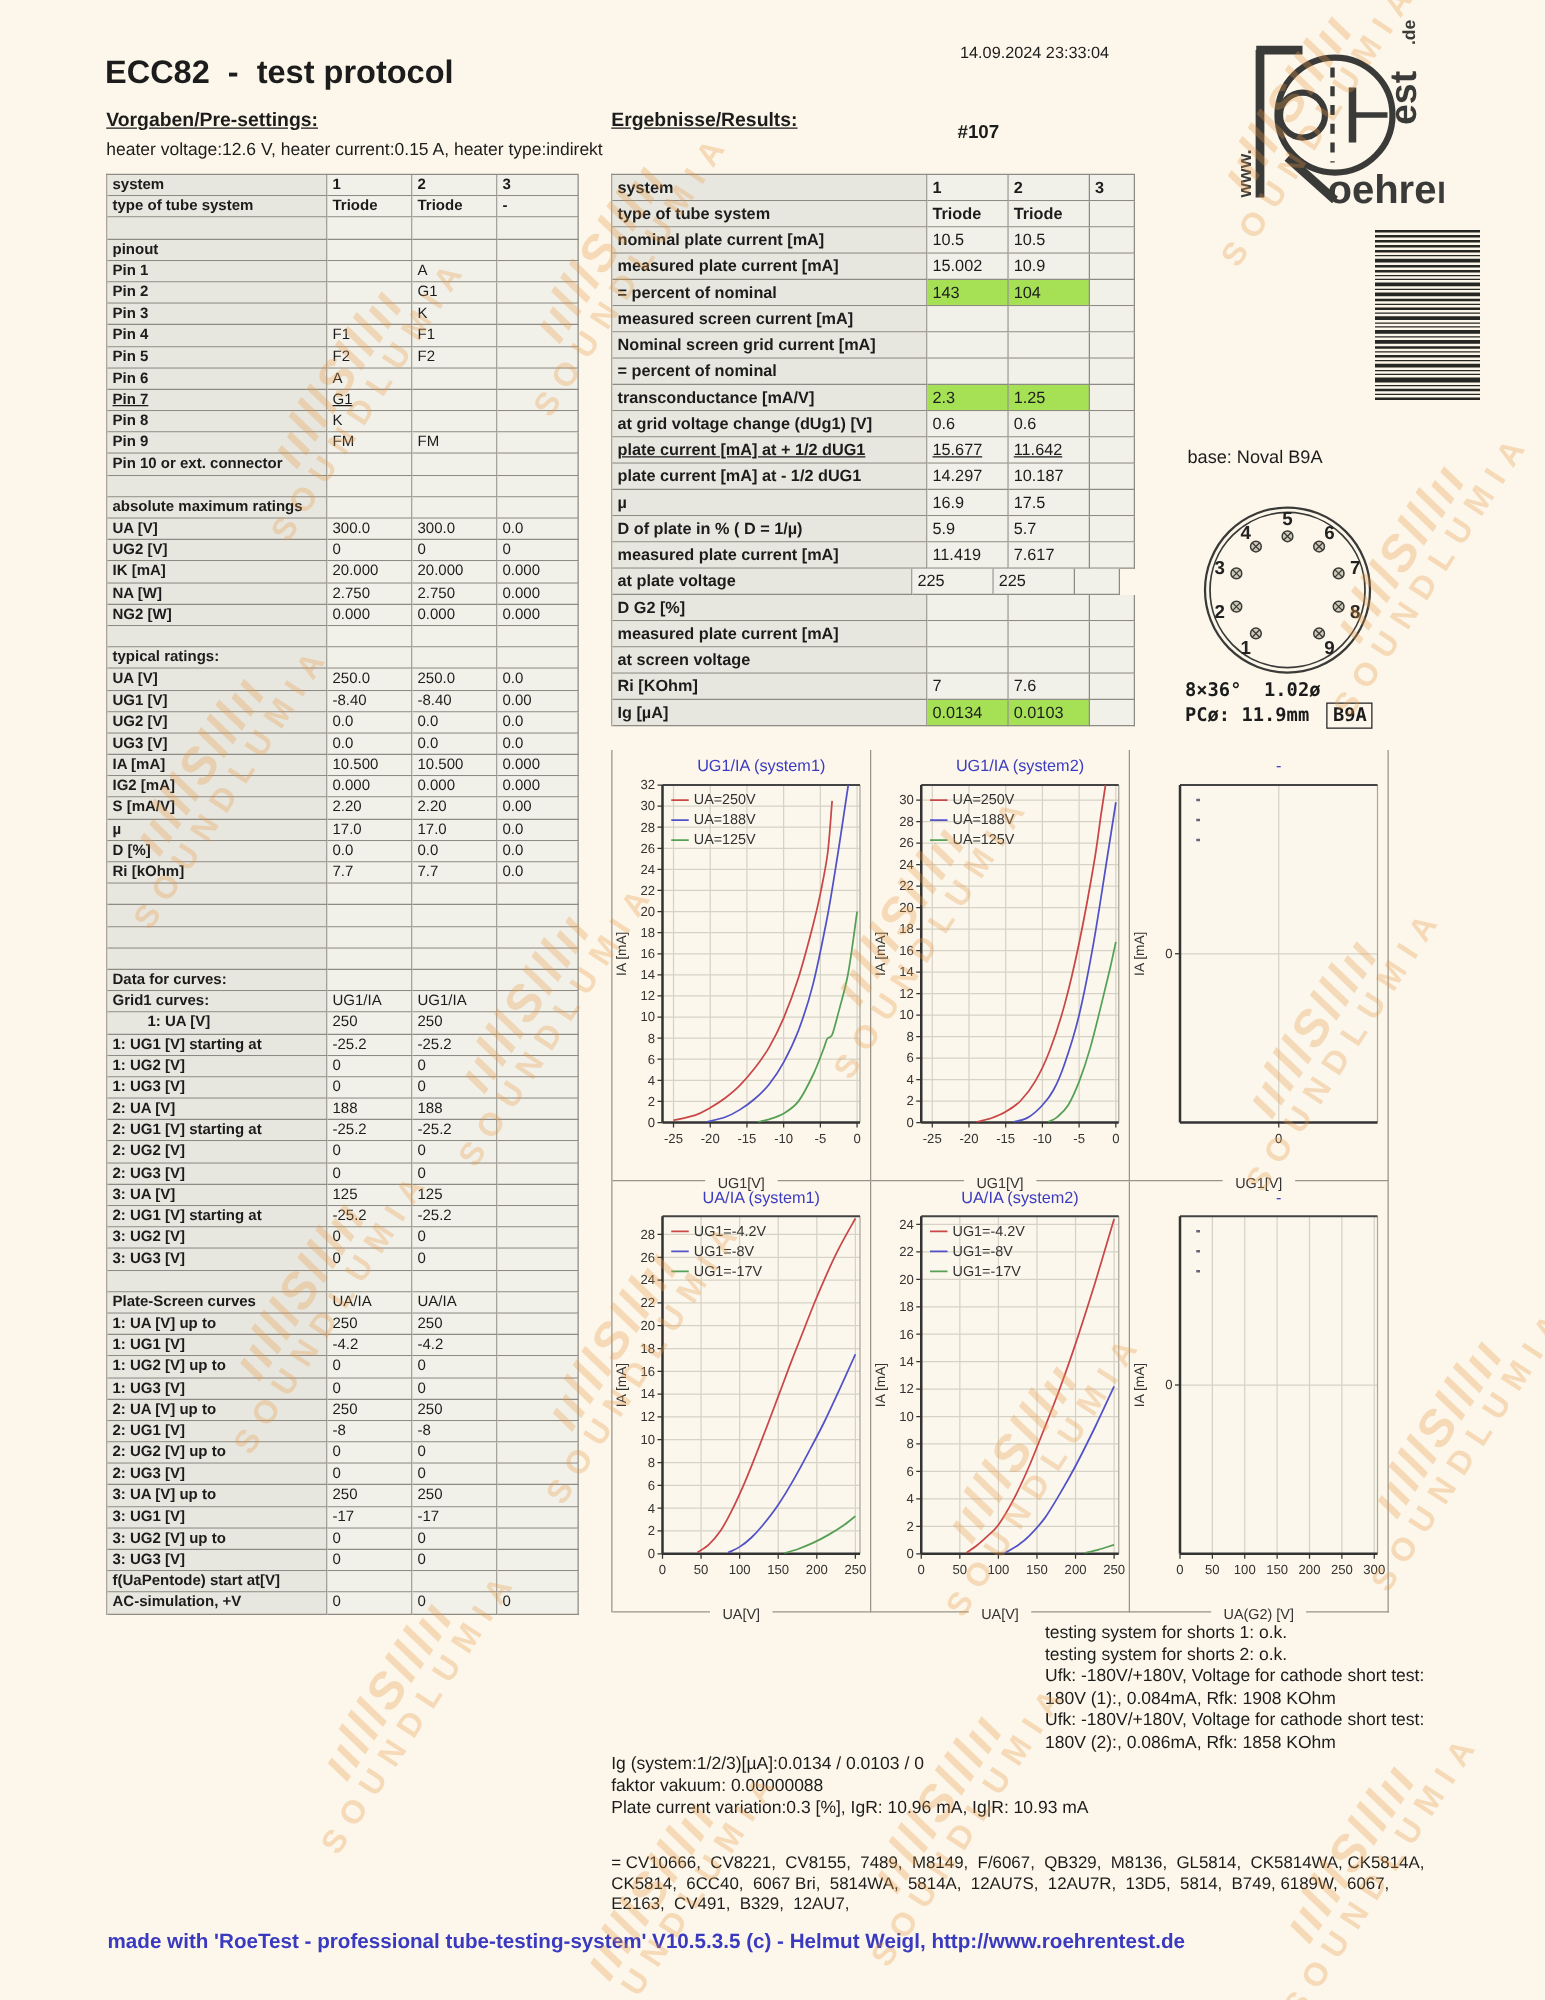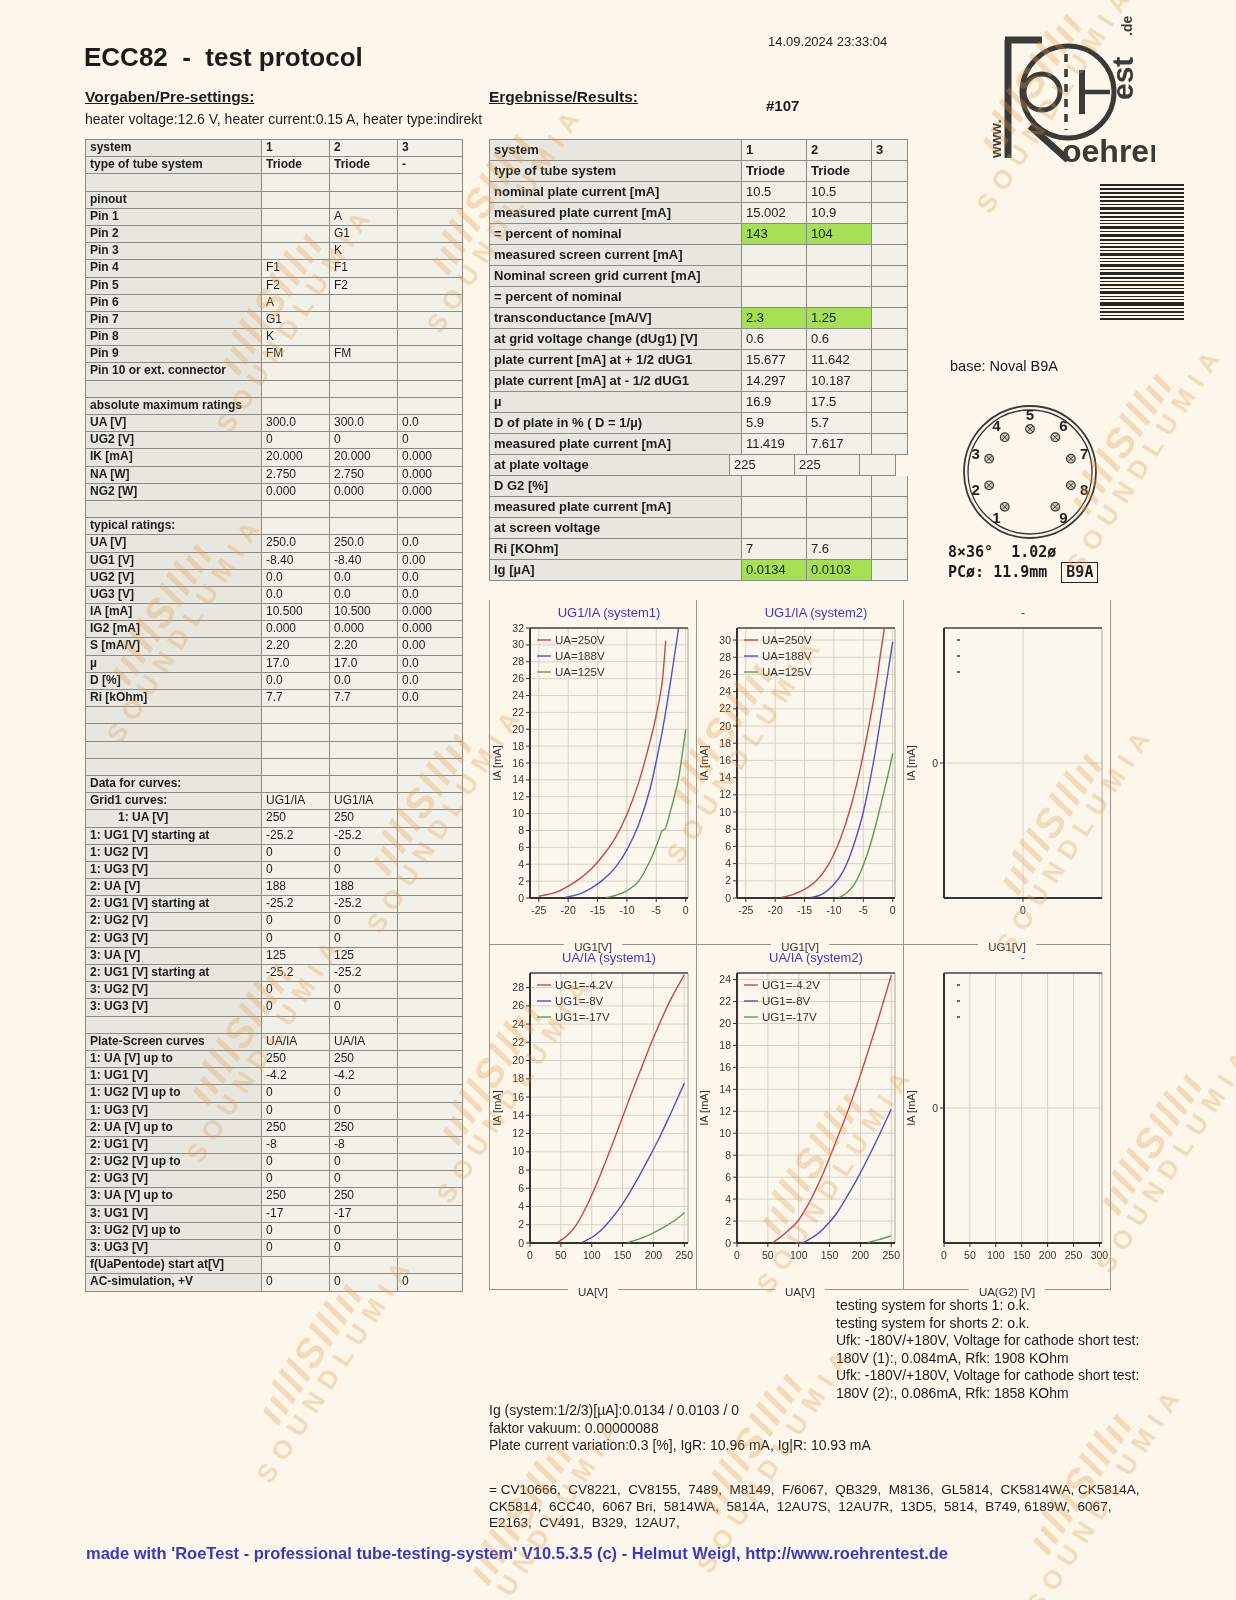--- a/index.html
+++ b/index.html
@@ -239,21 +239,21 @@
         <div class="tcell val" style="width: 68px; line-height: 15.7px;">F2</div>
         <div class="tcell val" style="width: 68px; line-height: 15.7px;">F2</div>
         <div class="tcell val" style="width: 65px; line-height: 15.7px;"></div>
       </div>
       <div class="trow" style="height: 17.2px;">
         <div class="tcell lbl" style="width: 176px; line-height: 15.7px;">Pin 6</div>
         <div class="tcell val" style="width: 68px; line-height: 15.7px;">A</div>
         <div class="tcell val" style="width: 68px; line-height: 15.7px;"></div>
         <div class="tcell val" style="width: 65px; line-height: 15.7px;"></div>
       </div>
-      <div class="trow" style="height: 17.2px;">
+      <div class="trow" style="height: 17.2px; text-decoration: underline;">
         <div class="tcell lbl" style="width: 176px; line-height: 15.7px;">Pin 7</div>
         <div class="tcell val" style="width: 68px; line-height: 15.7px;">G1</div>
         <div class="tcell val" style="width: 68px; line-height: 15.7px;"></div>
         <div class="tcell val" style="width: 65px; line-height: 15.7px;"></div>
       </div>
       <div class="trow" style="height: 17.2px;">
         <div class="tcell lbl" style="width: 176px; line-height: 15.7px;">Pin 8</div>
         <div class="tcell val" style="width: 68px; line-height: 15.7px;">K</div>
         <div class="tcell val" style="width: 68px; line-height: 15.7px;"></div>
         <div class="tcell val" style="width: 65px; line-height: 15.7px;"></div>
@@ -643,21 +643,21 @@
         <div class="tcell val hl" style="width: 65px; line-height: 19.5px;">2.3</div>
         <div class="tcell val hl" style="width: 65px; line-height: 19.5px;">1.25</div>
         <div class="tcell val" style="width: 36px; line-height: 19.5px;"></div>
       </div>
       <div class="trow" style="height: 21px;">
         <div class="tcell lbl" style="width: 252px; line-height: 19.5px;">at grid voltage change (dUg1) [V]</div>
         <div class="tcell val" style="width: 65px; line-height: 19.5px;">0.6</div>
         <div class="tcell val" style="width: 65px; line-height: 19.5px;">0.6</div>
         <div class="tcell val" style="width: 36px; line-height: 19.5px;"></div>
       </div>
-      <div class="trow" style="height: 21px;">
+      <div class="trow" style="height: 21px; text-decoration: underline;">
         <div class="tcell lbl" style="width: 252px; line-height: 19.5px;">plate current [mA] at + 1/2 dUG1</div>
         <div class="tcell val" style="width: 65px; line-height: 19.5px;">15.677</div>
         <div class="tcell val" style="width: 65px; line-height: 19.5px;">11.642</div>
         <div class="tcell val" style="width: 36px; line-height: 19.5px;"></div>
       </div>
       <div class="trow" style="height: 21px;">
         <div class="tcell lbl" style="width: 252px; line-height: 19.5px;">plate current [mA] at - 1/2 dUG1</div>
         <div class="tcell val" style="width: 65px; line-height: 19.5px;">14.297</div>
         <div class="tcell val" style="width: 65px; line-height: 19.5px;">10.187</div>
         <div class="tcell val" style="width: 36px; line-height: 19.5px;"></div>

